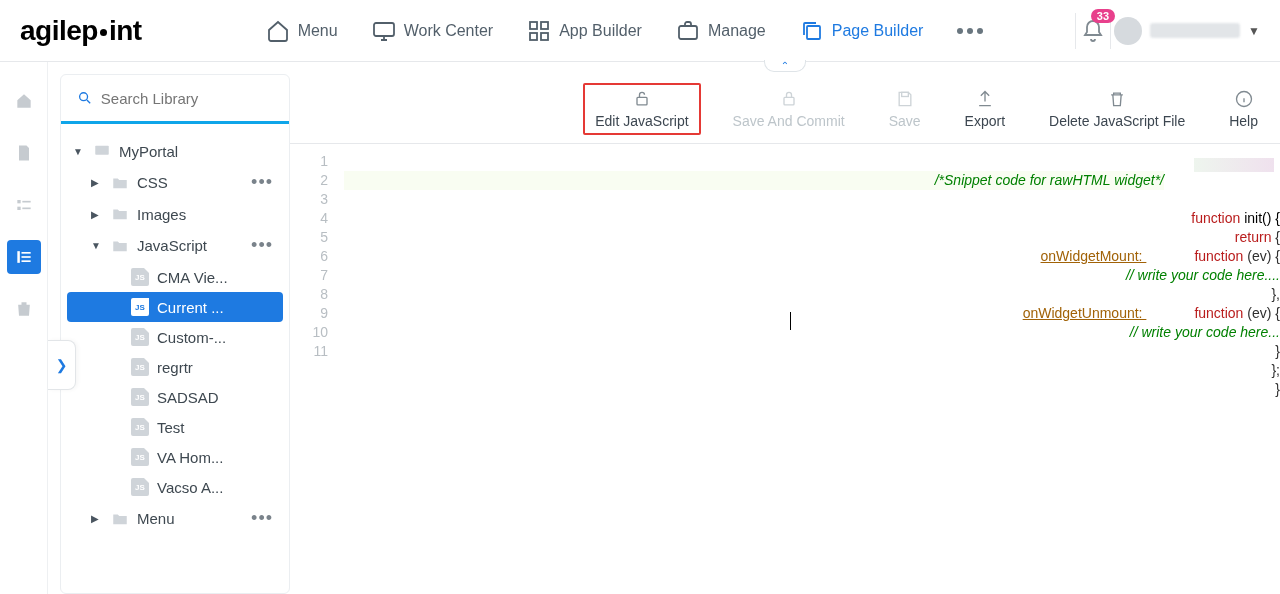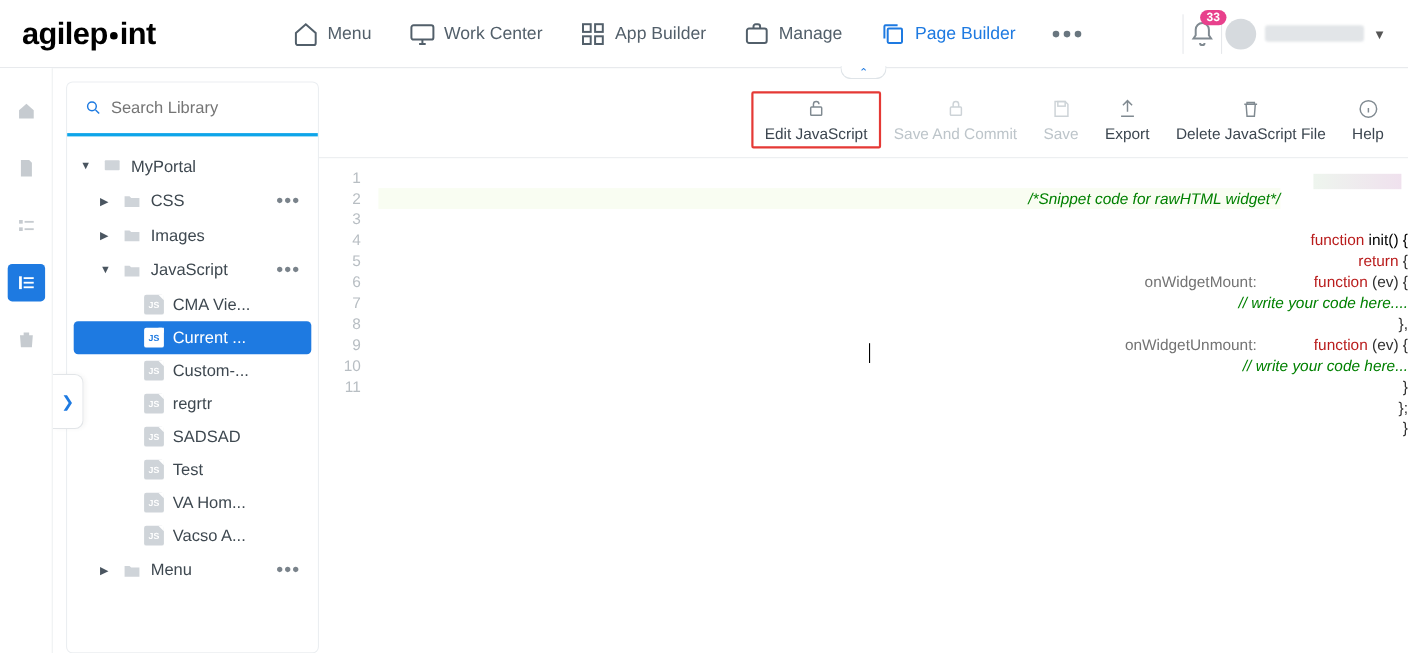--- a/index.html
+++ b/index.html
@@ -52,34 +52,34 @@
 .node.selected { background:#1e7ae1; color:#fff; }
 .folder-ic rect { fill:#cfd4d9; }
 .folder-ic path { fill:#cfd4d9; }
 .file-ic { background:#cfd4d9; border-radius:2px; display:inline-flex; align-items:center; justify-content:center; font-size:8px; color:#fff; font-weight:700; position:relative;}
 .file-ic::after { content:""; position:absolute; top:0; right:0; border-style:solid; border-width:0 5px 5px 0; border-color:transparent #fff transparent transparent; }
 
 .main { flex:1; display:flex; flex-direction:column; position:relative; }
 .caret-up { position:absolute; top:-2px; left:50%; transform:translateX(-50%); width:42px; height:12px; background:#fff; border:1px solid #dfe4e8; border-top:none; border-radius:0 0 10px 10px; display:flex; align-items:center; justify-content:center; color:#1e7ae1; font-size:10px; cursor:pointer; z-index:3; }
 
 .toolbar { height:70px; border-bottom:1px solid #e6e8eb; display:flex; align-items:center; padding:0 10px; margin-top:12px; background:#fff; }
-.toolbar-group { display:flex; gap:0; margin-left:auto; }
+.toolbar-group { display:flex; gap:20px; margin-left:auto; }
 .tbtn { display:flex; flex-direction:column; align-items:center; justify-content:center; padding:6px 12px; font-size:14px; color:#3c4650; cursor:pointer; min-width:52px; gap:4px; }
 .tbtn svg { width:20px; height:20px; stroke:#808a91; fill:none; stroke-width:1.6; }
 .tbtn.dis { color:#bdc5ca; }
 .tbtn.dis svg { stroke:#cdd3d7; }
 .tbtn.hl { border:2px solid #e53935; border-radius:2px; padding:4px 10px; }
 
 .editor { flex:1; display:flex; font-family: Consolas,"Courier New",monospace; font-size:14px; line-height:19px; padding-top:8px; background:#fff; position:relative; }
 .gutter { width:46px; text-align:right; color:#b8bec3; padding-right:8px; user-select:none; }
 .code { flex:1; padding-left:8px; white-space:pre; position:relative;text-align:right; }
 .cm { color:#008000; font-style:italic; }
 .kw { color:#b91c1c;margin-left:48px; }
 .fn { color:#000; }
-.st { color:#737373; }
+.st { color:#a16207;text-decoration:underline; }
 .pn { color:#303030; }
 .curline { background:#f9fdf2; display:block; width:820px; }
 .cursor-caret { position:absolute; left:454px; top:160px; width:1px; height:18px; background:#000; }
 .minimap-smudge { position:absolute; right:6px; top:6px; width:80px; height:14px; background:linear-gradient(90deg,#d4e6d4,#d8b4d4); opacity:.4; }
 </style>
 </head>
 <body>
 
 <div class="topbrand">
   <div class="logo">agilep<span class="dot"></span>int</div>

